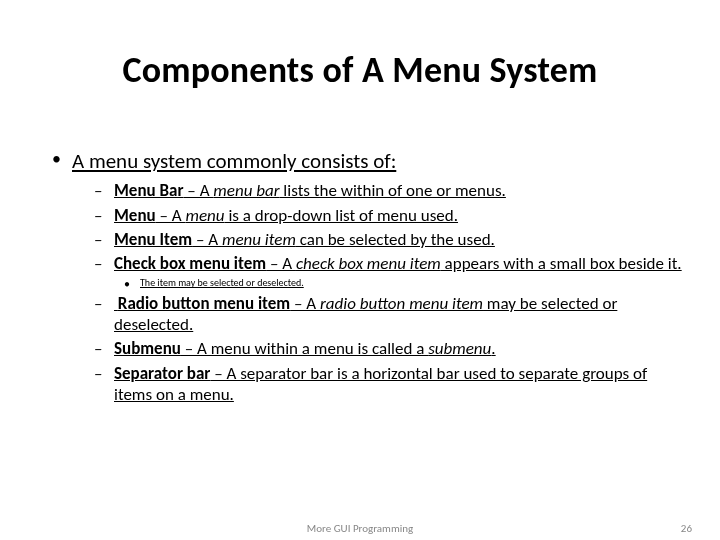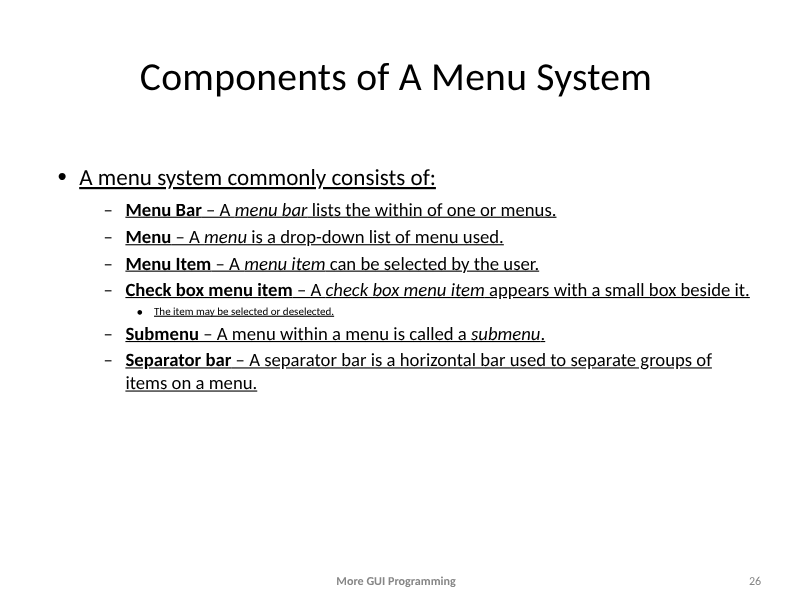--- a/index.html
+++ b/index.html
@@ -18,21 +18,21 @@
     height: 540px;
     box-sizing: border-box;
   }
   .title {
     position: absolute;
     top: 48px;
     left: 0;
     width: 720px;
     text-align: center;
     font-size: 36px;
-    font-weight: 400;
+    font-weight: 700;
     letter-spacing: 0.2px;
   }
   .body {
     position: absolute;
     top: 148px;
     left: 48px;
     width: 636px;
     font-size: 21px;
     line-height: 1.25;
     text-decoration: underline;
@@ -91,21 +91,20 @@
     left: 0;
     width: 720px;
     font-size: 11px;
     color: #878787;
   }
   .footer-center {
     position: absolute;
     left: 0;
     width: 720px;
     text-align: center;
-    font-weight: bold;
   }
   .footer-right {
     position: absolute;
     right: 28px;
   }
 </style>
 </head>
 <body>
 
 <div class="slide">
@@ -120,30 +119,33 @@
 
           <li>
             <span class="b">Menu Bar</span><span> – A </span><span class="i">menu bar</span><span> lists the within of one or menus.</span>
           </li>
 
           <li>
             <span class="b">Menu</span><span> – A </span><span class="i">menu</span><span> is a drop-down list of menu used.</span>
           </li>
 
           <li>
-            <span class="b">Menu Item</span><span> – A </span><span class="i">menu item</span><span> can be selected by the user.</span>
+            <span class="b">Menu Item</span><span> – A </span><span class="i">menu item</span><span> can be selected by the used.</span>
           </li>
 
           <li>
             <span class="b">Check box menu item</span><span> – A </span><span class="i">check box menu item</span><span> appears with a small box beside it.</span>
             <ul class="lvl3">
               <li>The item may be selected or deselected.</li>
             </ul>
           </li>
 
+          <li>
+            &nbsp;<span class="b">Radio button menu item</span><span> – A </span><span class="i">radio button menu item</span><span> may be selected or deselected.</span>
+          </li>
 
           <li>
             <span class="b">Submenu</span><span> – A menu within a menu is called a </span><span class="i">submenu</span><span>.</span>
           </li>
 
           <li>
             <span class="b">Separator bar</span><span> – A separator bar is a horizontal bar used to separate groups of items on a menu.</span><span class="i"></span><span></span>
           </li>
 
         </ul>

